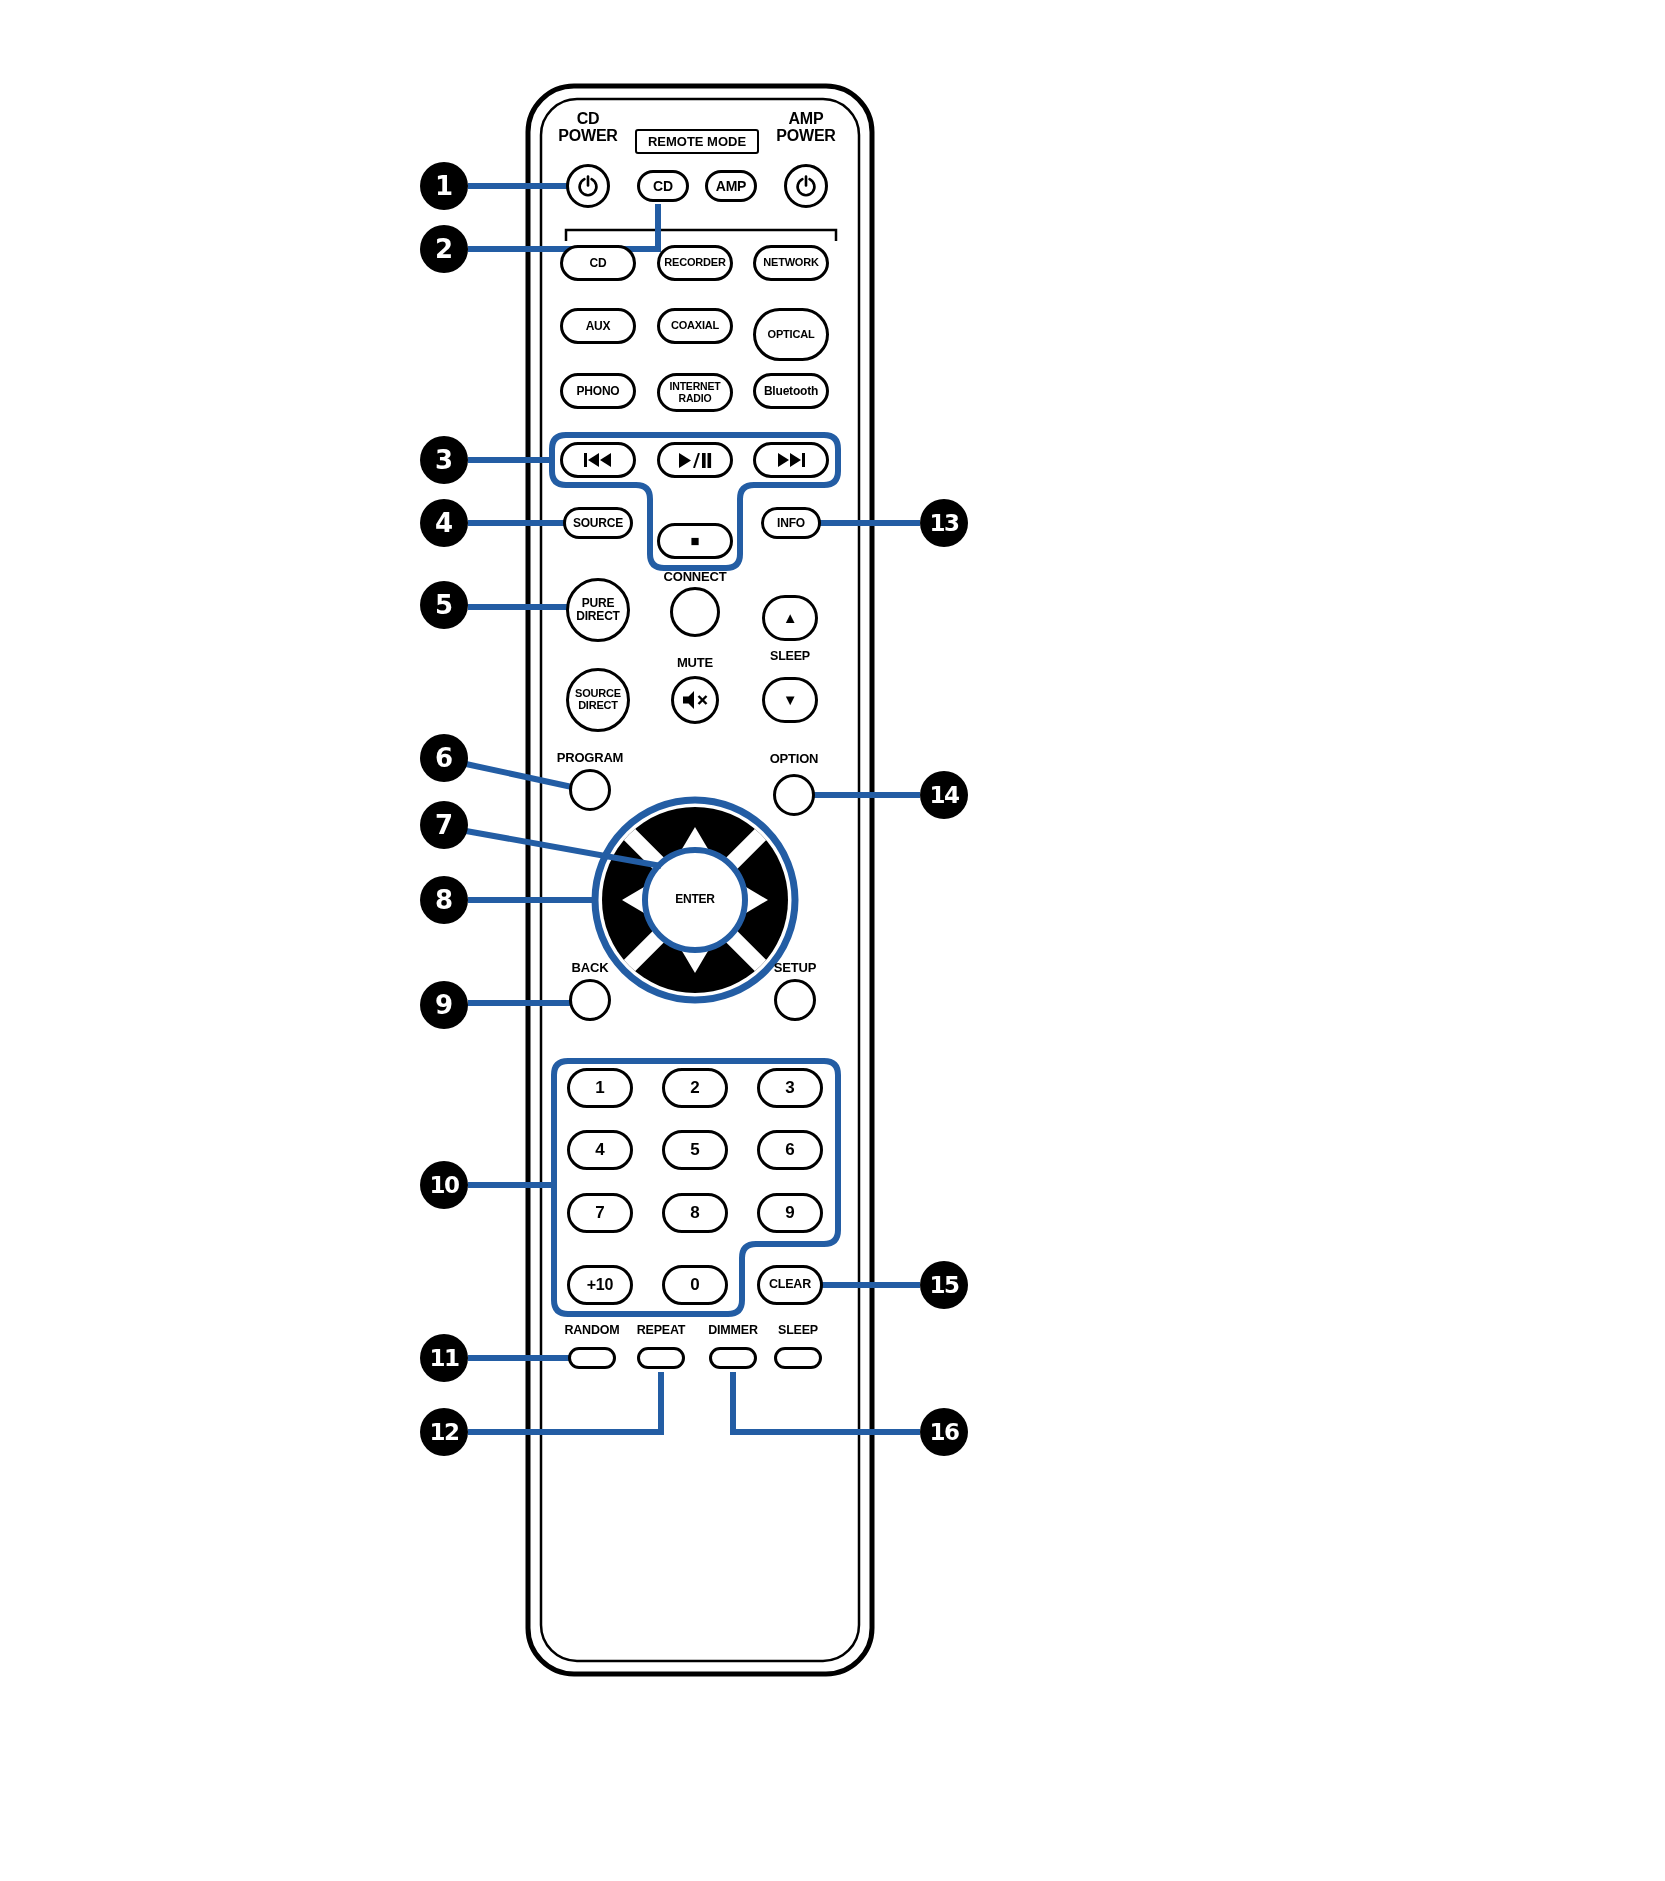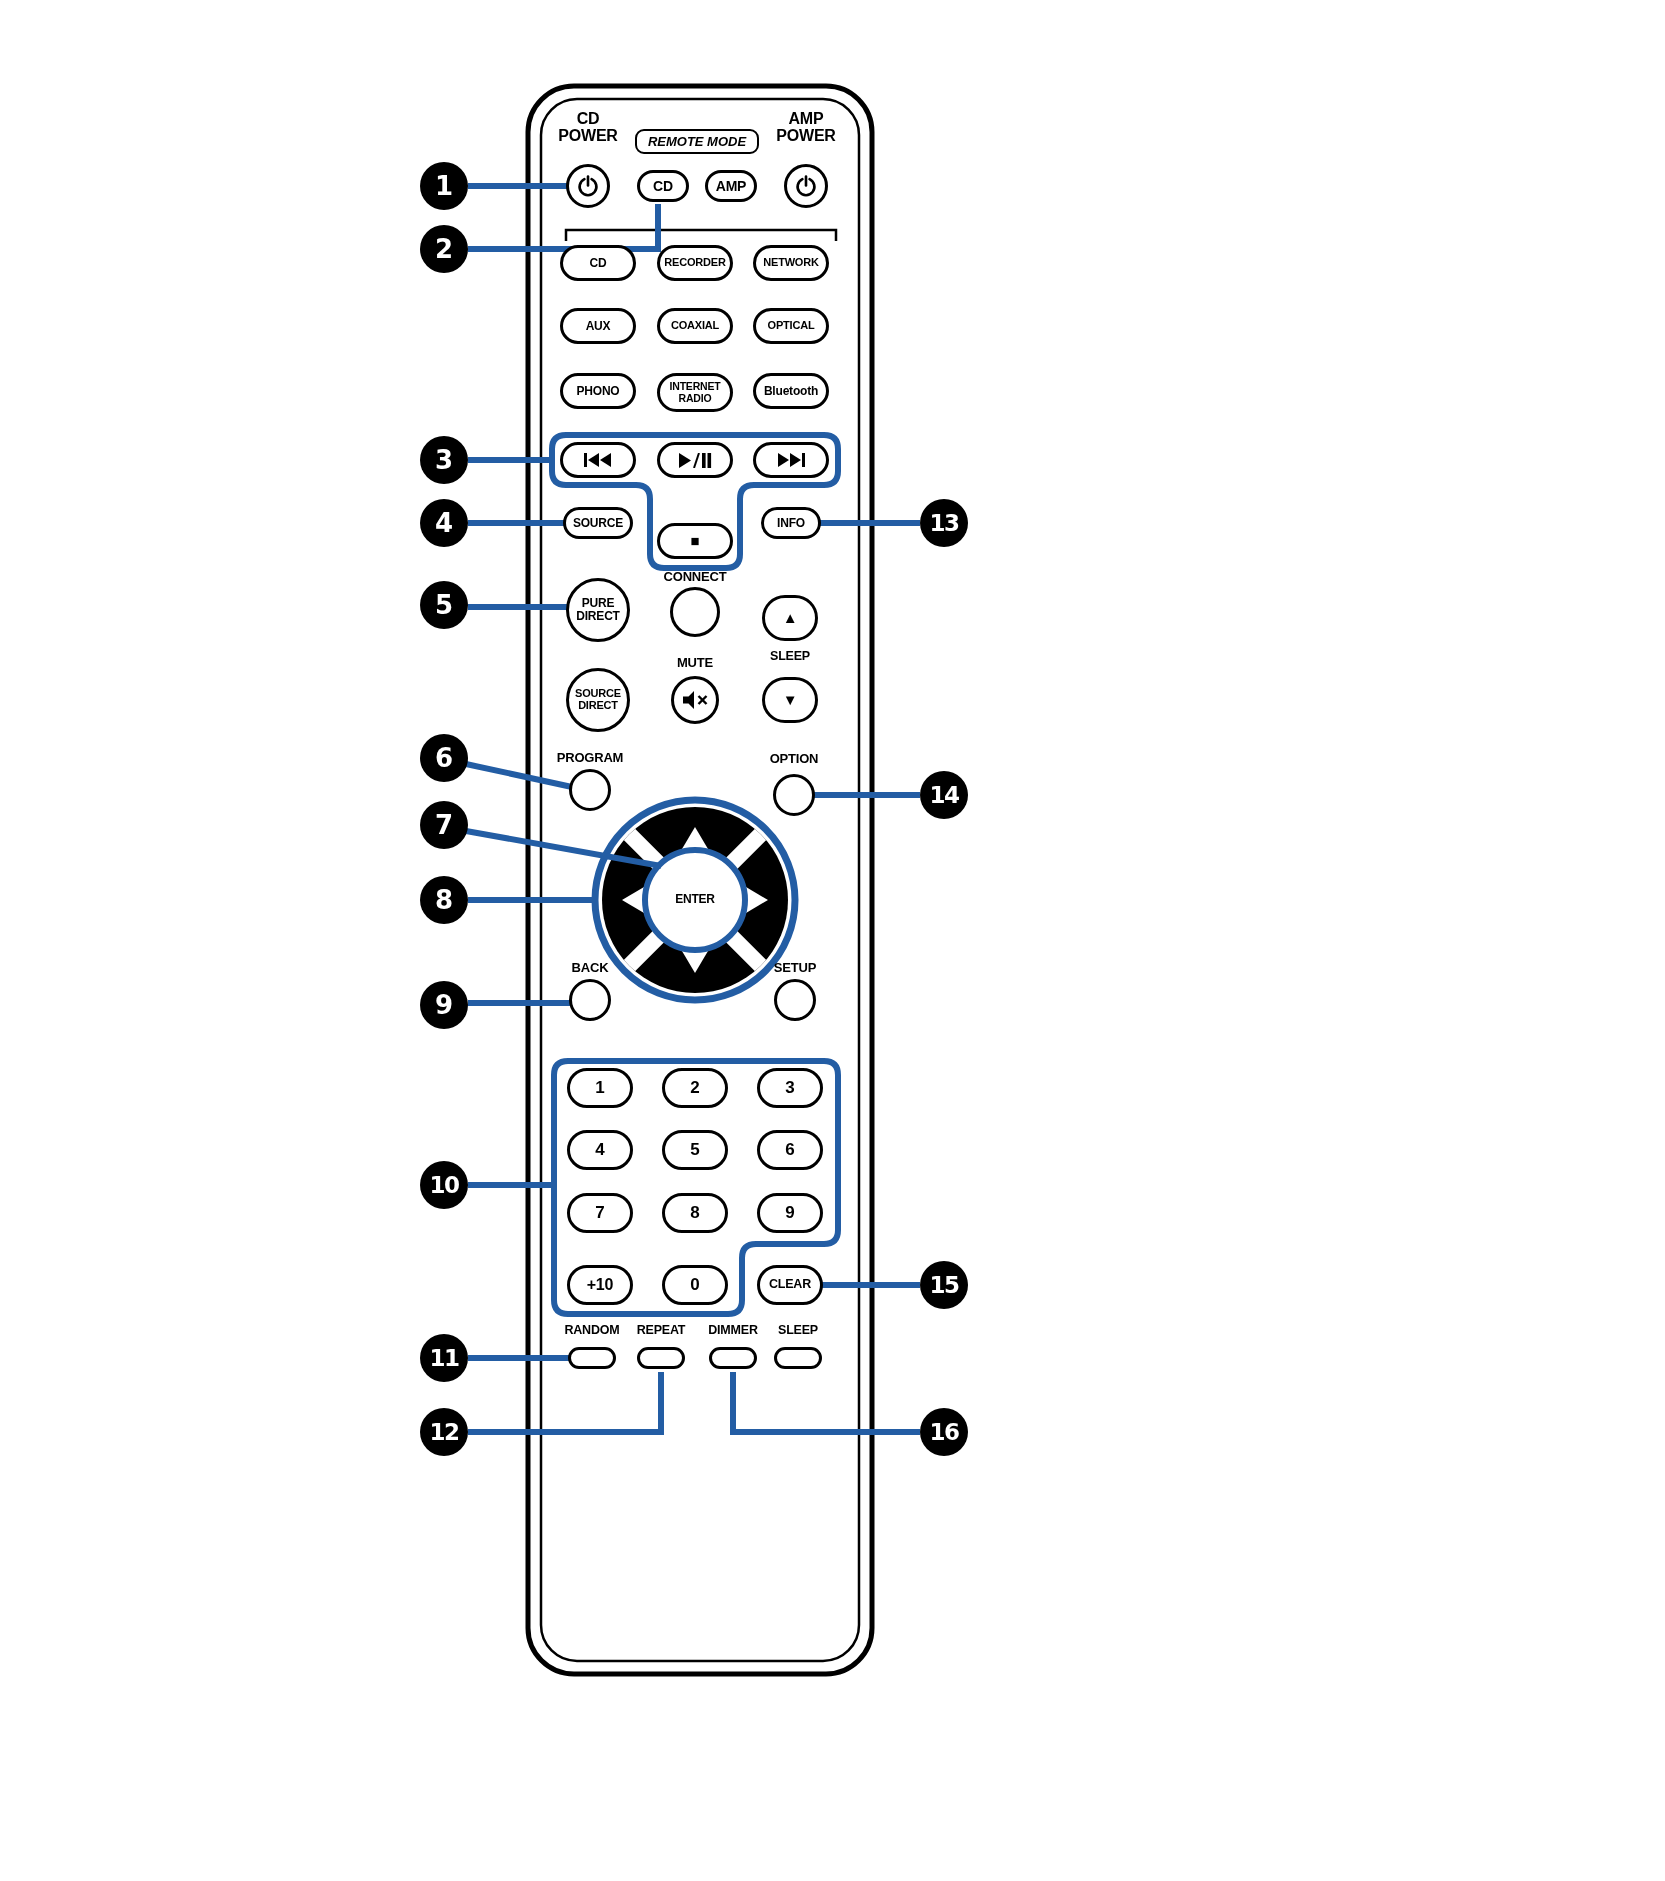--- a/index.html
+++ b/index.html
@@ -6,22 +6,22 @@
   .stage { position:relative; width:1665px; height:1881px; background:#fff;
            font-family:"Liberation Sans", sans-serif; overflow:hidden; }
   svg.layer { position:absolute; left:0; top:0; }
   .lbl { position:absolute; text-align:center; font-weight:bold; color:#000;
          line-height:1.08; letter-spacing:-0.2px; }
   .btn { position:absolute; box-sizing:border-box; background:#fff; border:3px solid #000;
          border-radius:999px; display:flex; flex-direction:column; align-items:center;
          justify-content:center; font-weight:bold; color:#000; text-align:center;
          line-height:1.05; letter-spacing:-0.2px; }
   .btn.circle { border-radius:50%; }
-  .box { position:absolute; box-sizing:border-box; border:2.5px solid #000; border-radius:9px;
-         display:flex; align-items:center; justify-content:center; font-weight:bold;font-style:italic; }
+  .box { position:absolute; box-sizing:border-box; border:2.5px solid #000; border-radius:3px;
+         display:flex; align-items:center; justify-content:center; font-weight:bold; }
   .callout { position:absolute; width:48px; height:48px; border-radius:50%; background:#000;
              color:#fff; display:flex; align-items:center; justify-content:center;
              font-weight:bold; font-size:26px; font-family:"DejaVu Sans", sans-serif; }
   .callout.two { font-size:23px; letter-spacing:-1.5px; }
   .ic { display:block; }
 </style>
 </head>
 <body>
 
 <div class="stage">
@@ -117,21 +117,21 @@
   <div class="btn" style="left:753px; top:245px; width:76px; height:36px; font-size:11px;">
       <span>NETWORK</span>
     </div>
 
   <div class="btn" style="left:560px; top:308px; width:76px; height:36px; font-size:12px;">
       <span>AUX</span>
     </div>
   <div class="btn" style="left:657px; top:308px; width:76px; height:36px; font-size:11px;">
       <span>COAXIAL</span>
     </div>
-  <div class="btn" style="left:753px; top:308px; width:76px; height:36px; font-size:11px;">
+  <div class="btn" style="left:753px; top:308px; width:76px; height:53px; font-size:11px;">
       <span>OPTICAL</span>
     </div>
 
   <div class="btn" style="left:560px; top:373px; width:76px; height:36px; font-size:12px;">
       <span>PHONO</span>
     </div>
   <div class="btn" style="left:657px; top:373px; width:76px; height:39px; font-size:10.5px;">
     <span style="display:block">INTERNET</span>
     <span style="display:block">RADIO</span>
   </div>

